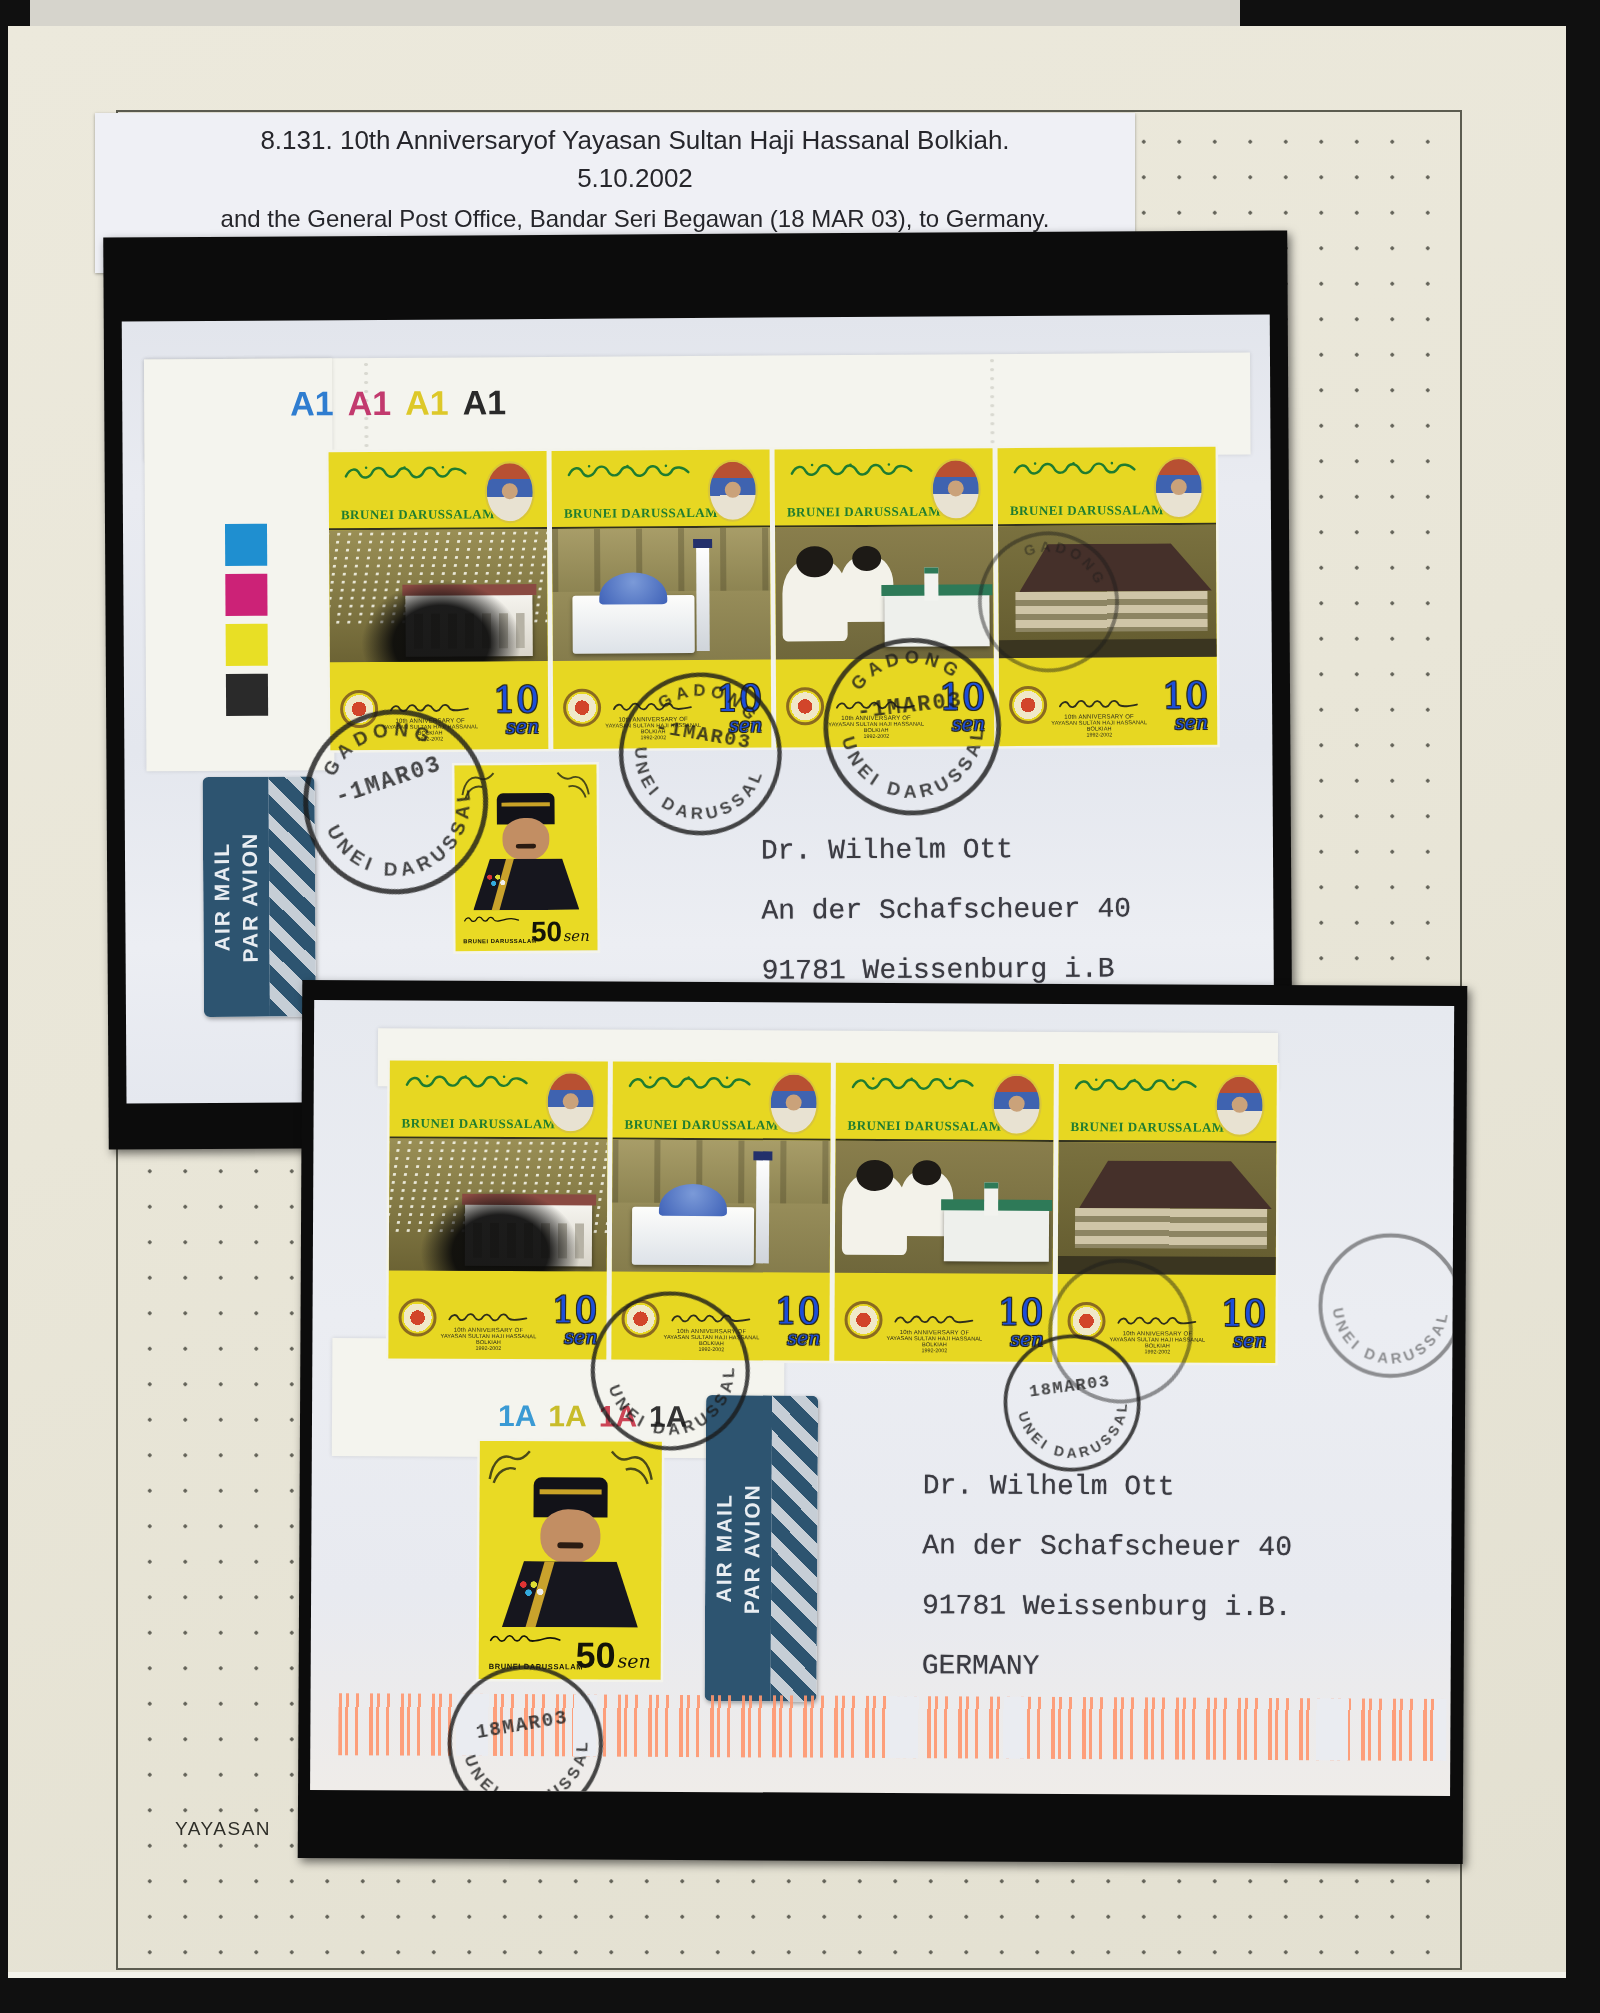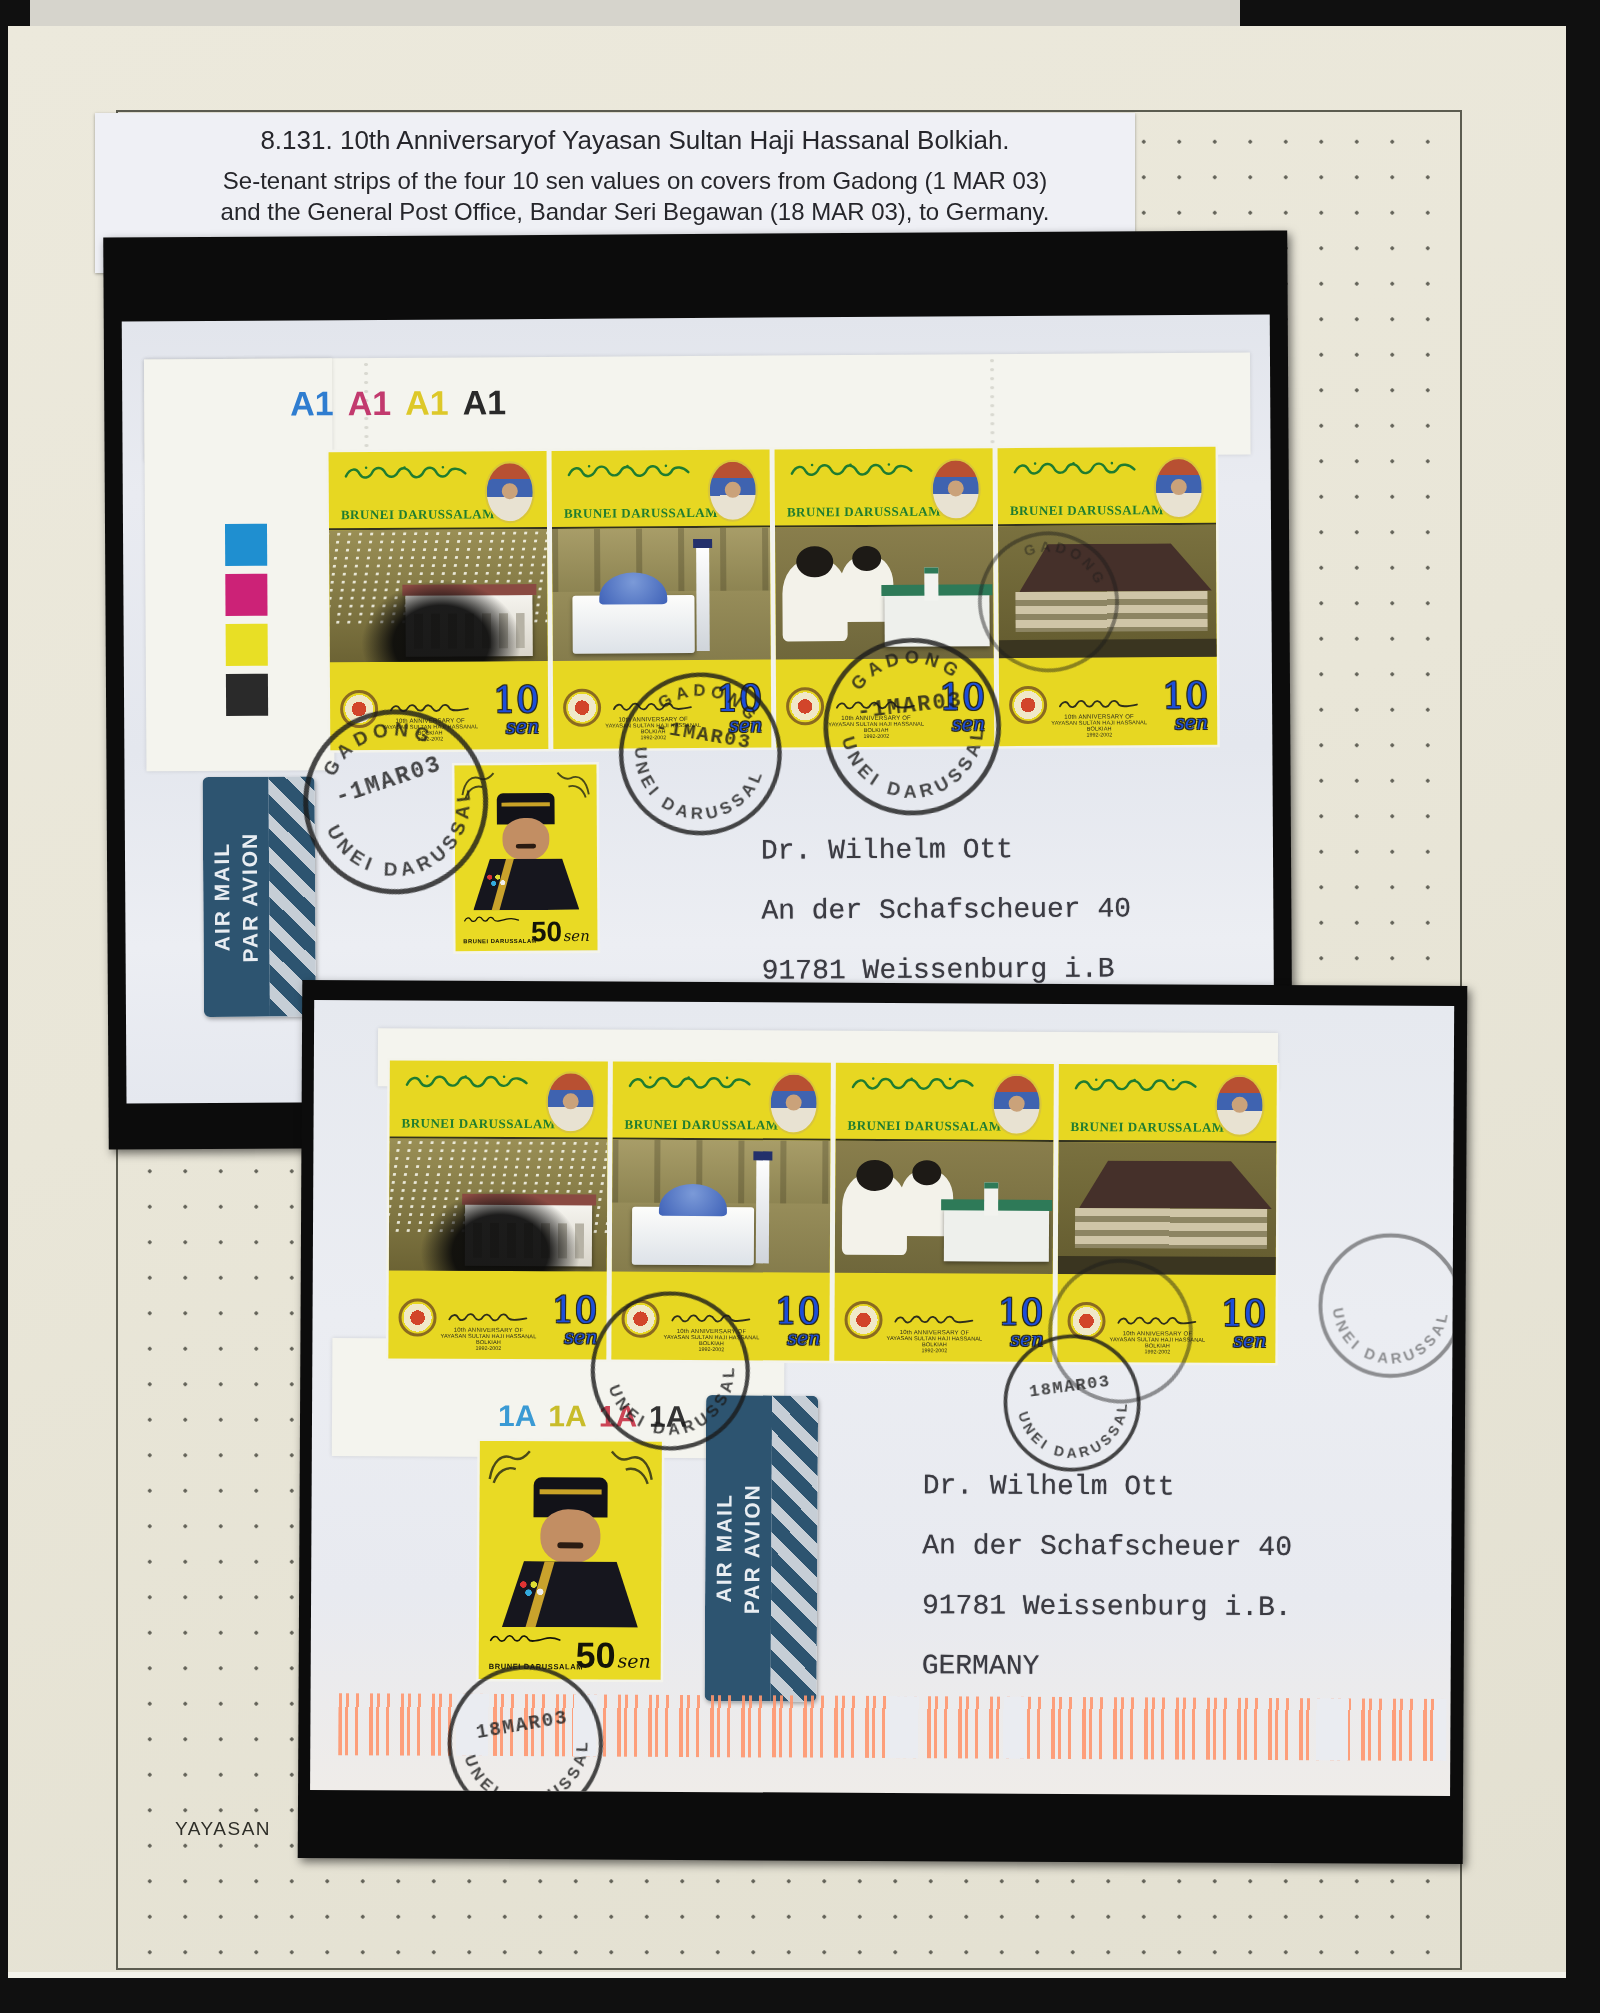--- a/index.html
+++ b/index.html
@@ -166,22 +166,22 @@
 <body>
 
 <div class="stage">
   <div class="top-band"></div>
   <div class="page">
     <div class="page-frame"></div>
     <div class="dot-grid"></div>
 
     <div class="header-box">
       <div class="hl1">8.131. 10th Anniversaryof Yayasan Sultan Haji Hassanal Bolkiah.</div>
+      <div class="hl2">5.10.2002</div>
       <div class="hpara">
-        <div>Se-tenant strips of  the four 10 sen values on covers from Gadong (1 MAR 03)</div>
         <div>and the General Post Office, Bandar Seri Begawan (18 MAR 03), to Germany.</div>
       </div>
     </div>
 
     <div class="imprint">
       <span>YAYASAN</span>
       <span class="code">(bb 400)</span>
     </div>
 
     <div class="mount mount-top">

